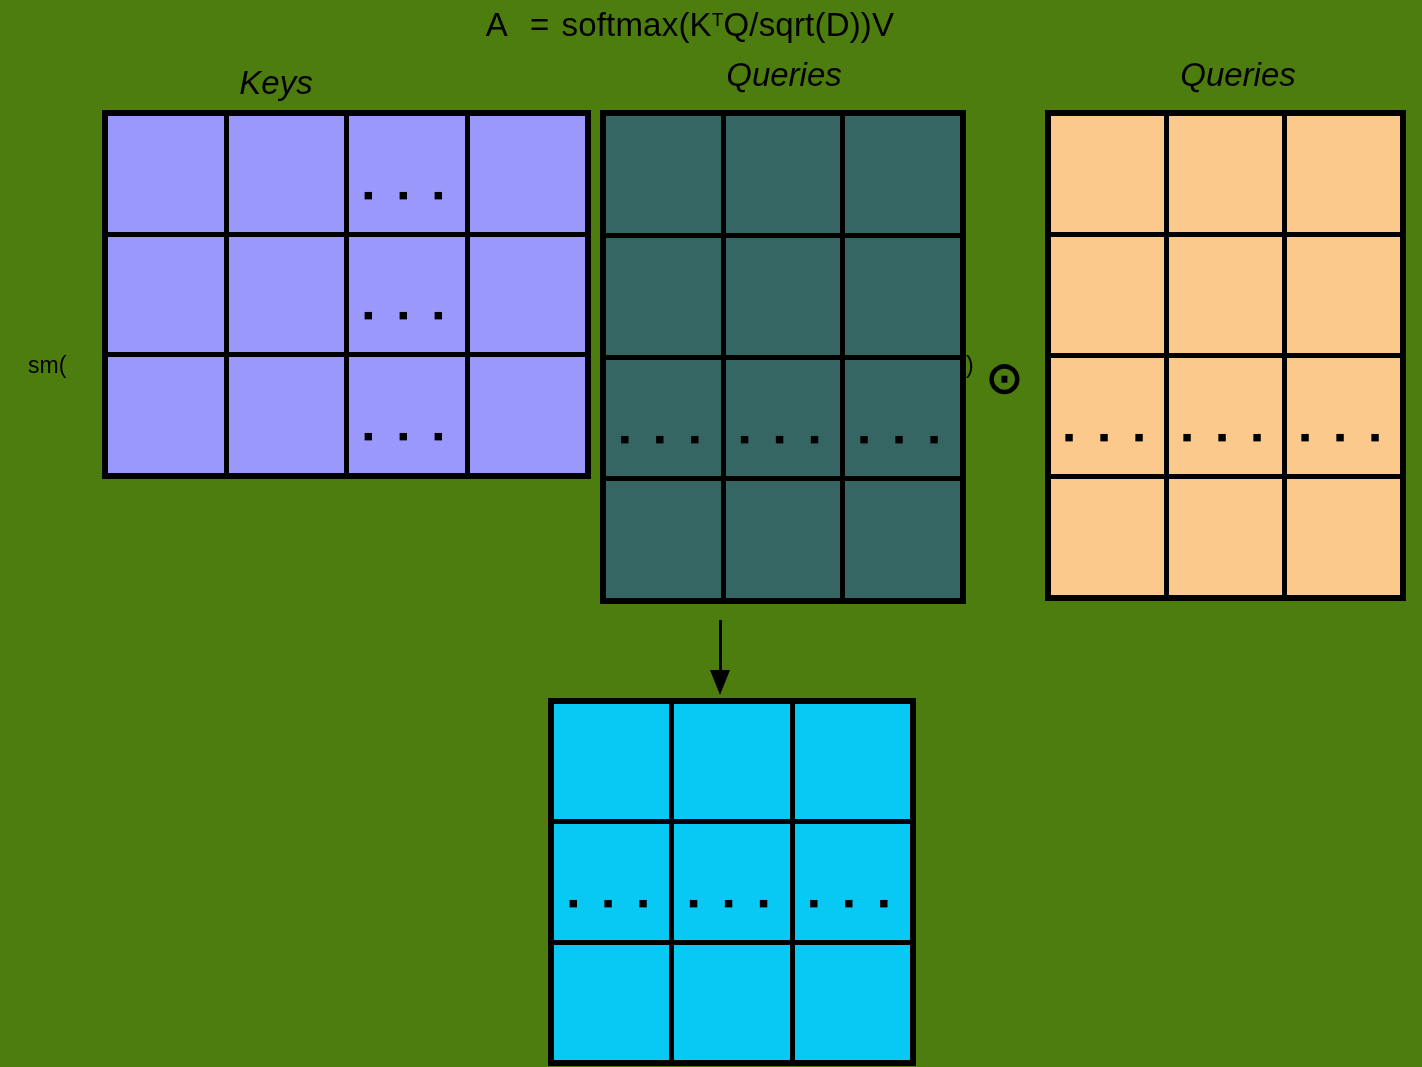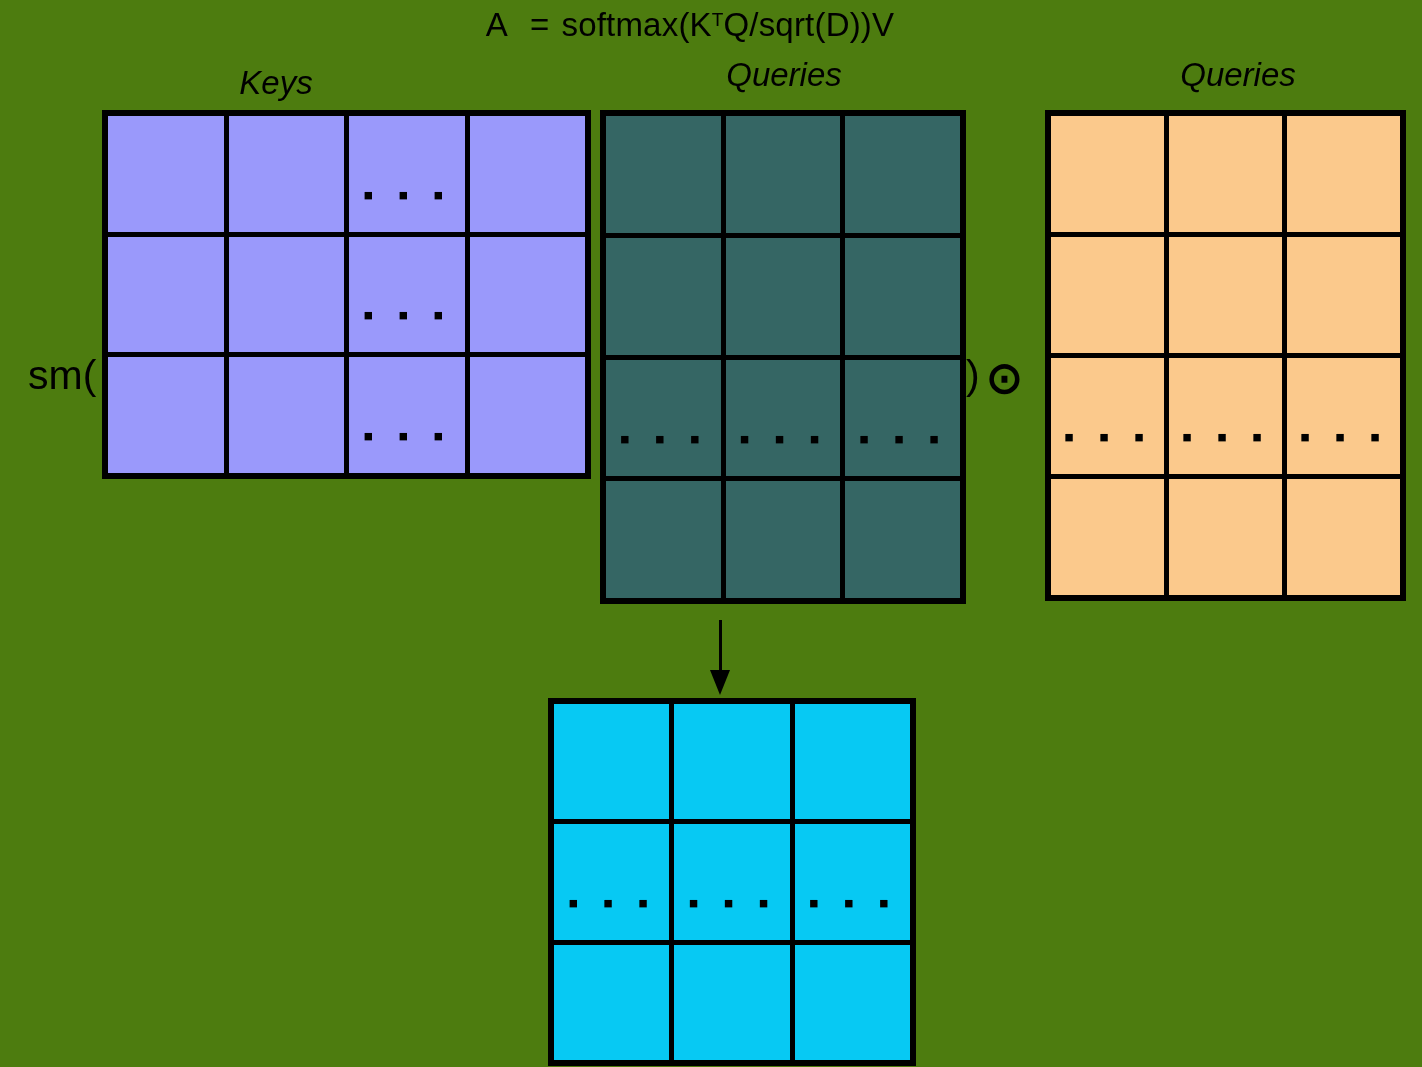--- a/index.html
+++ b/index.html
@@ -39,21 +39,21 @@
     font-size: 33px;
     white-space: nowrap;
     font-style: italic;
   }
   #keys-label    { left: 276px;  top: 64px; }
   #queries-label { left: 784px;  top: 56px; }
   #values-label  { left: 1238px; top: 56px; }
 
   .op {
     position: absolute;
-    font-size: 41px;
+    font-size: 23px;
     white-space: nowrap;
   }
   #sm-open     { left: 28px;  top: 352px; }
   #close-paren { left: 966px; top: 352px; }
   #odot {
     left: 986px;
     top: 356px;
     font-size: 44px;
     font-weight: 700;
     line-height: 1;

